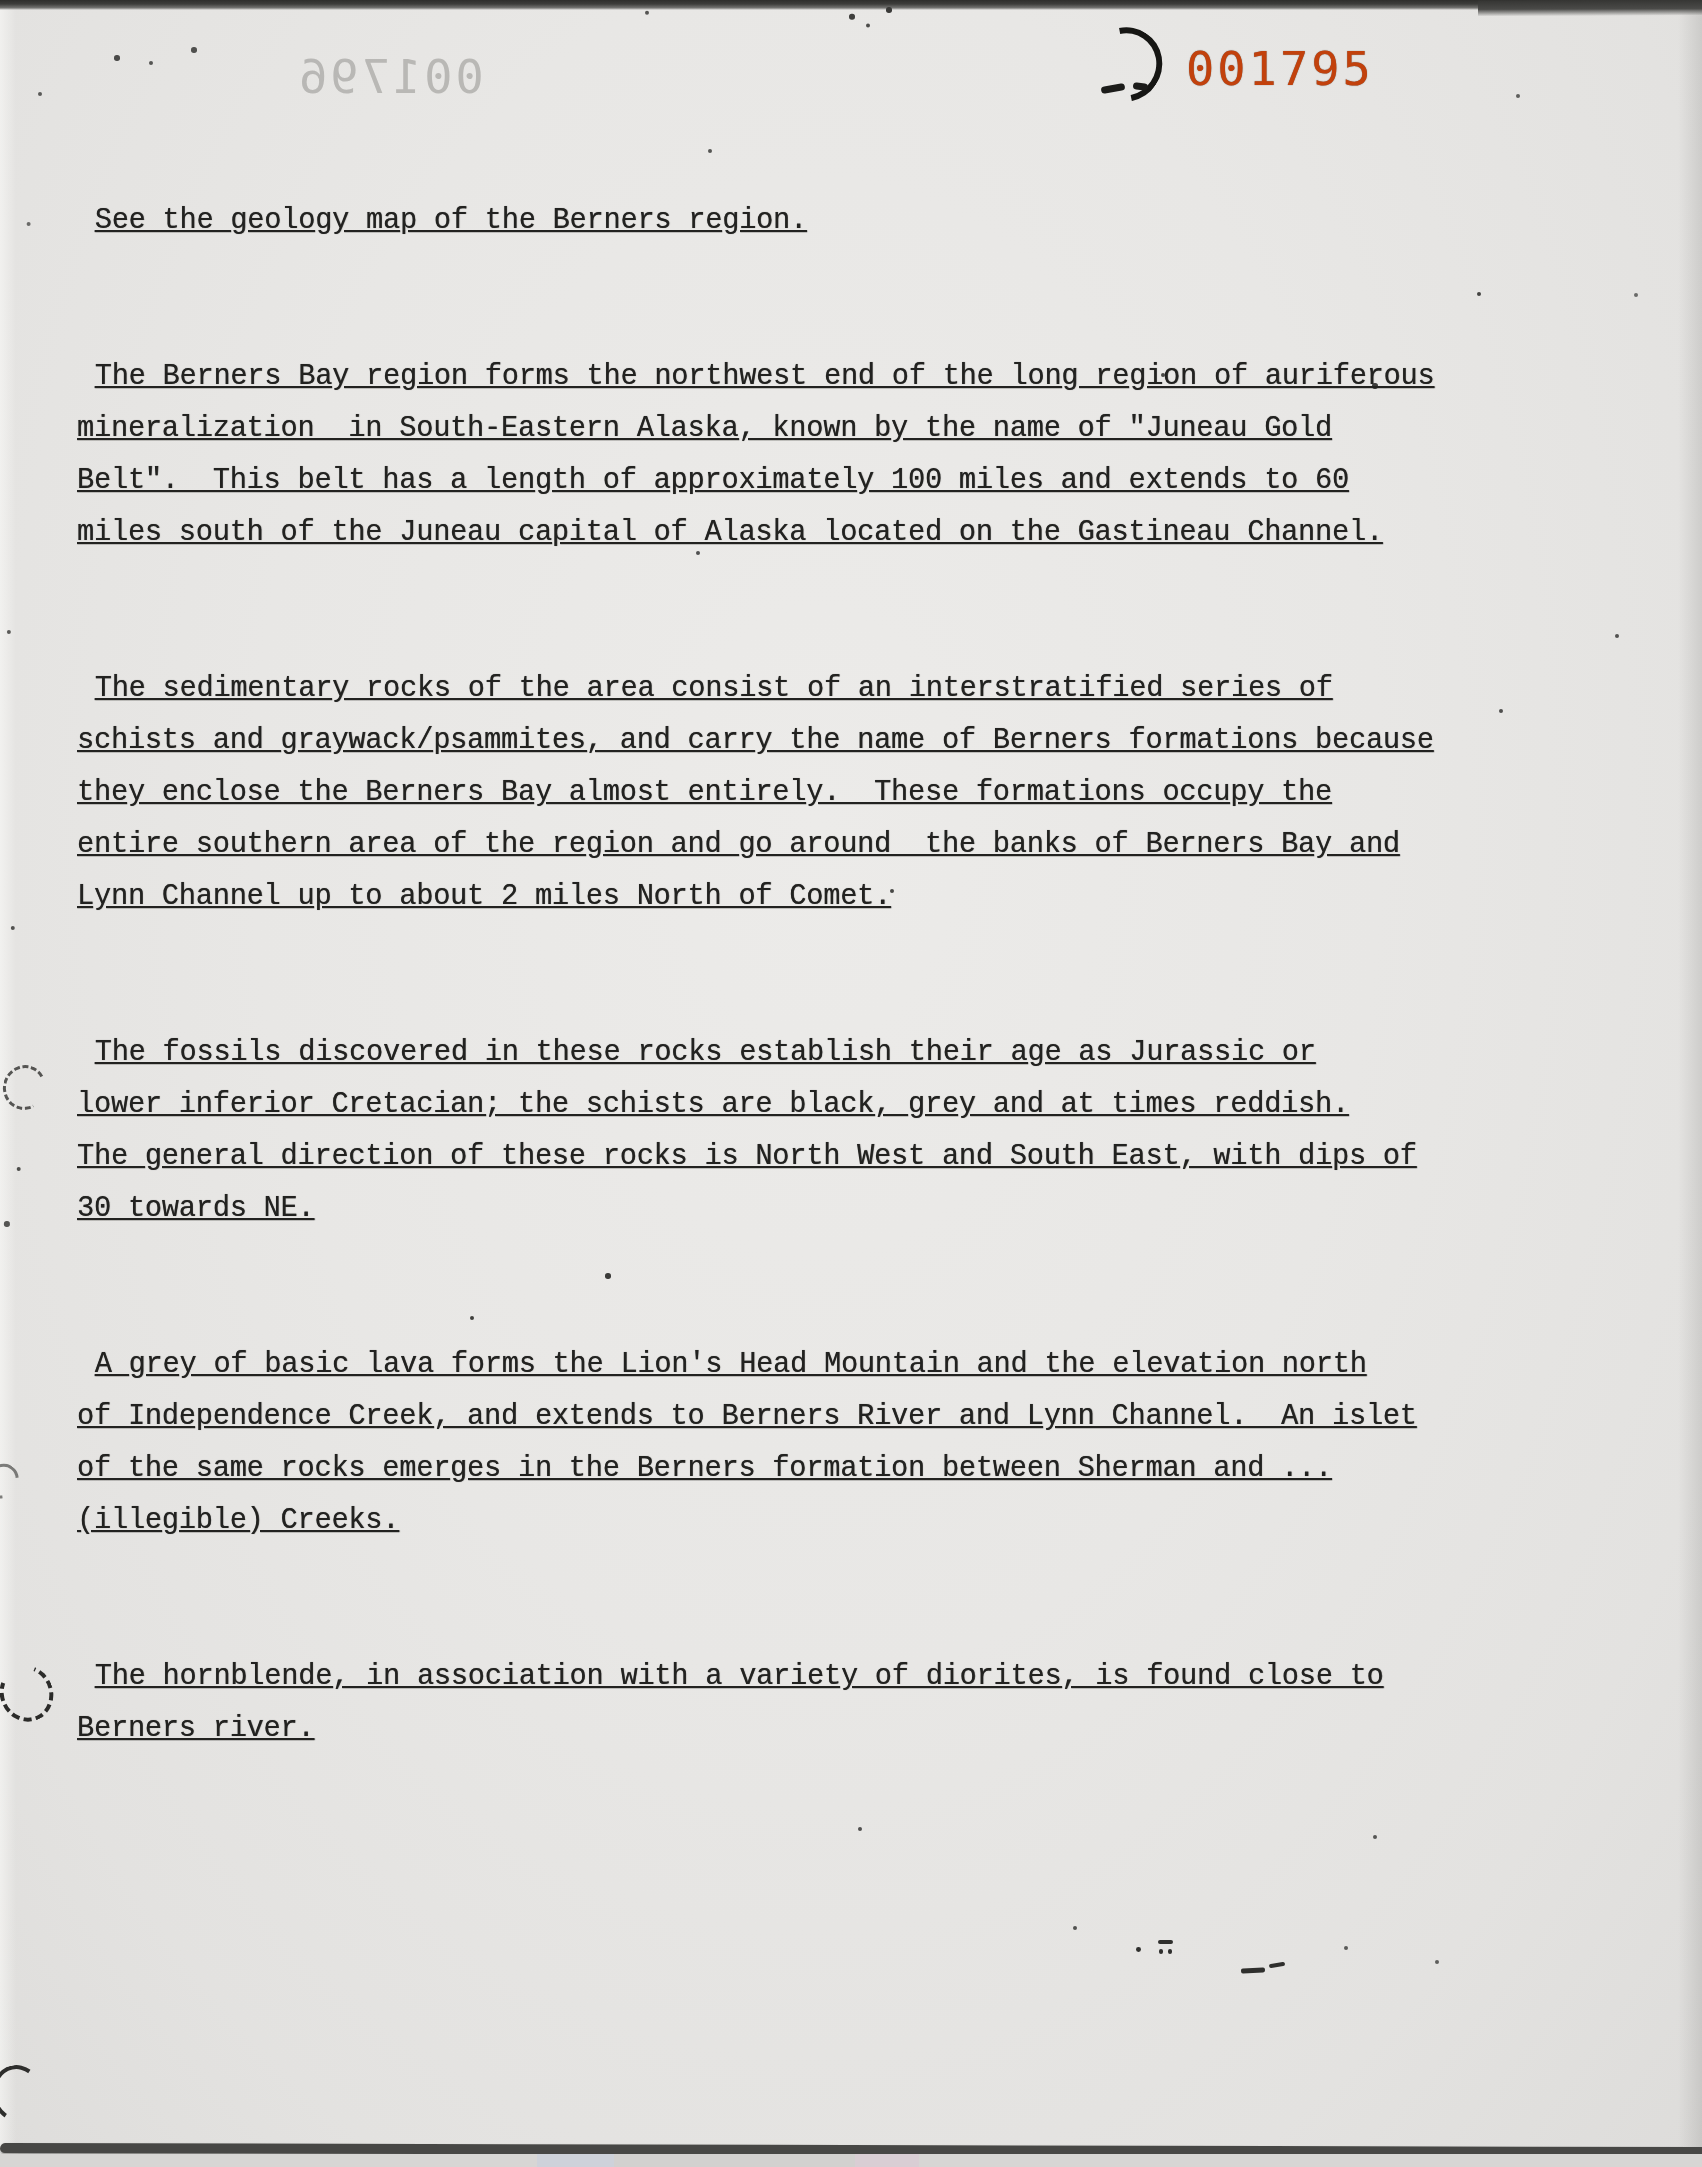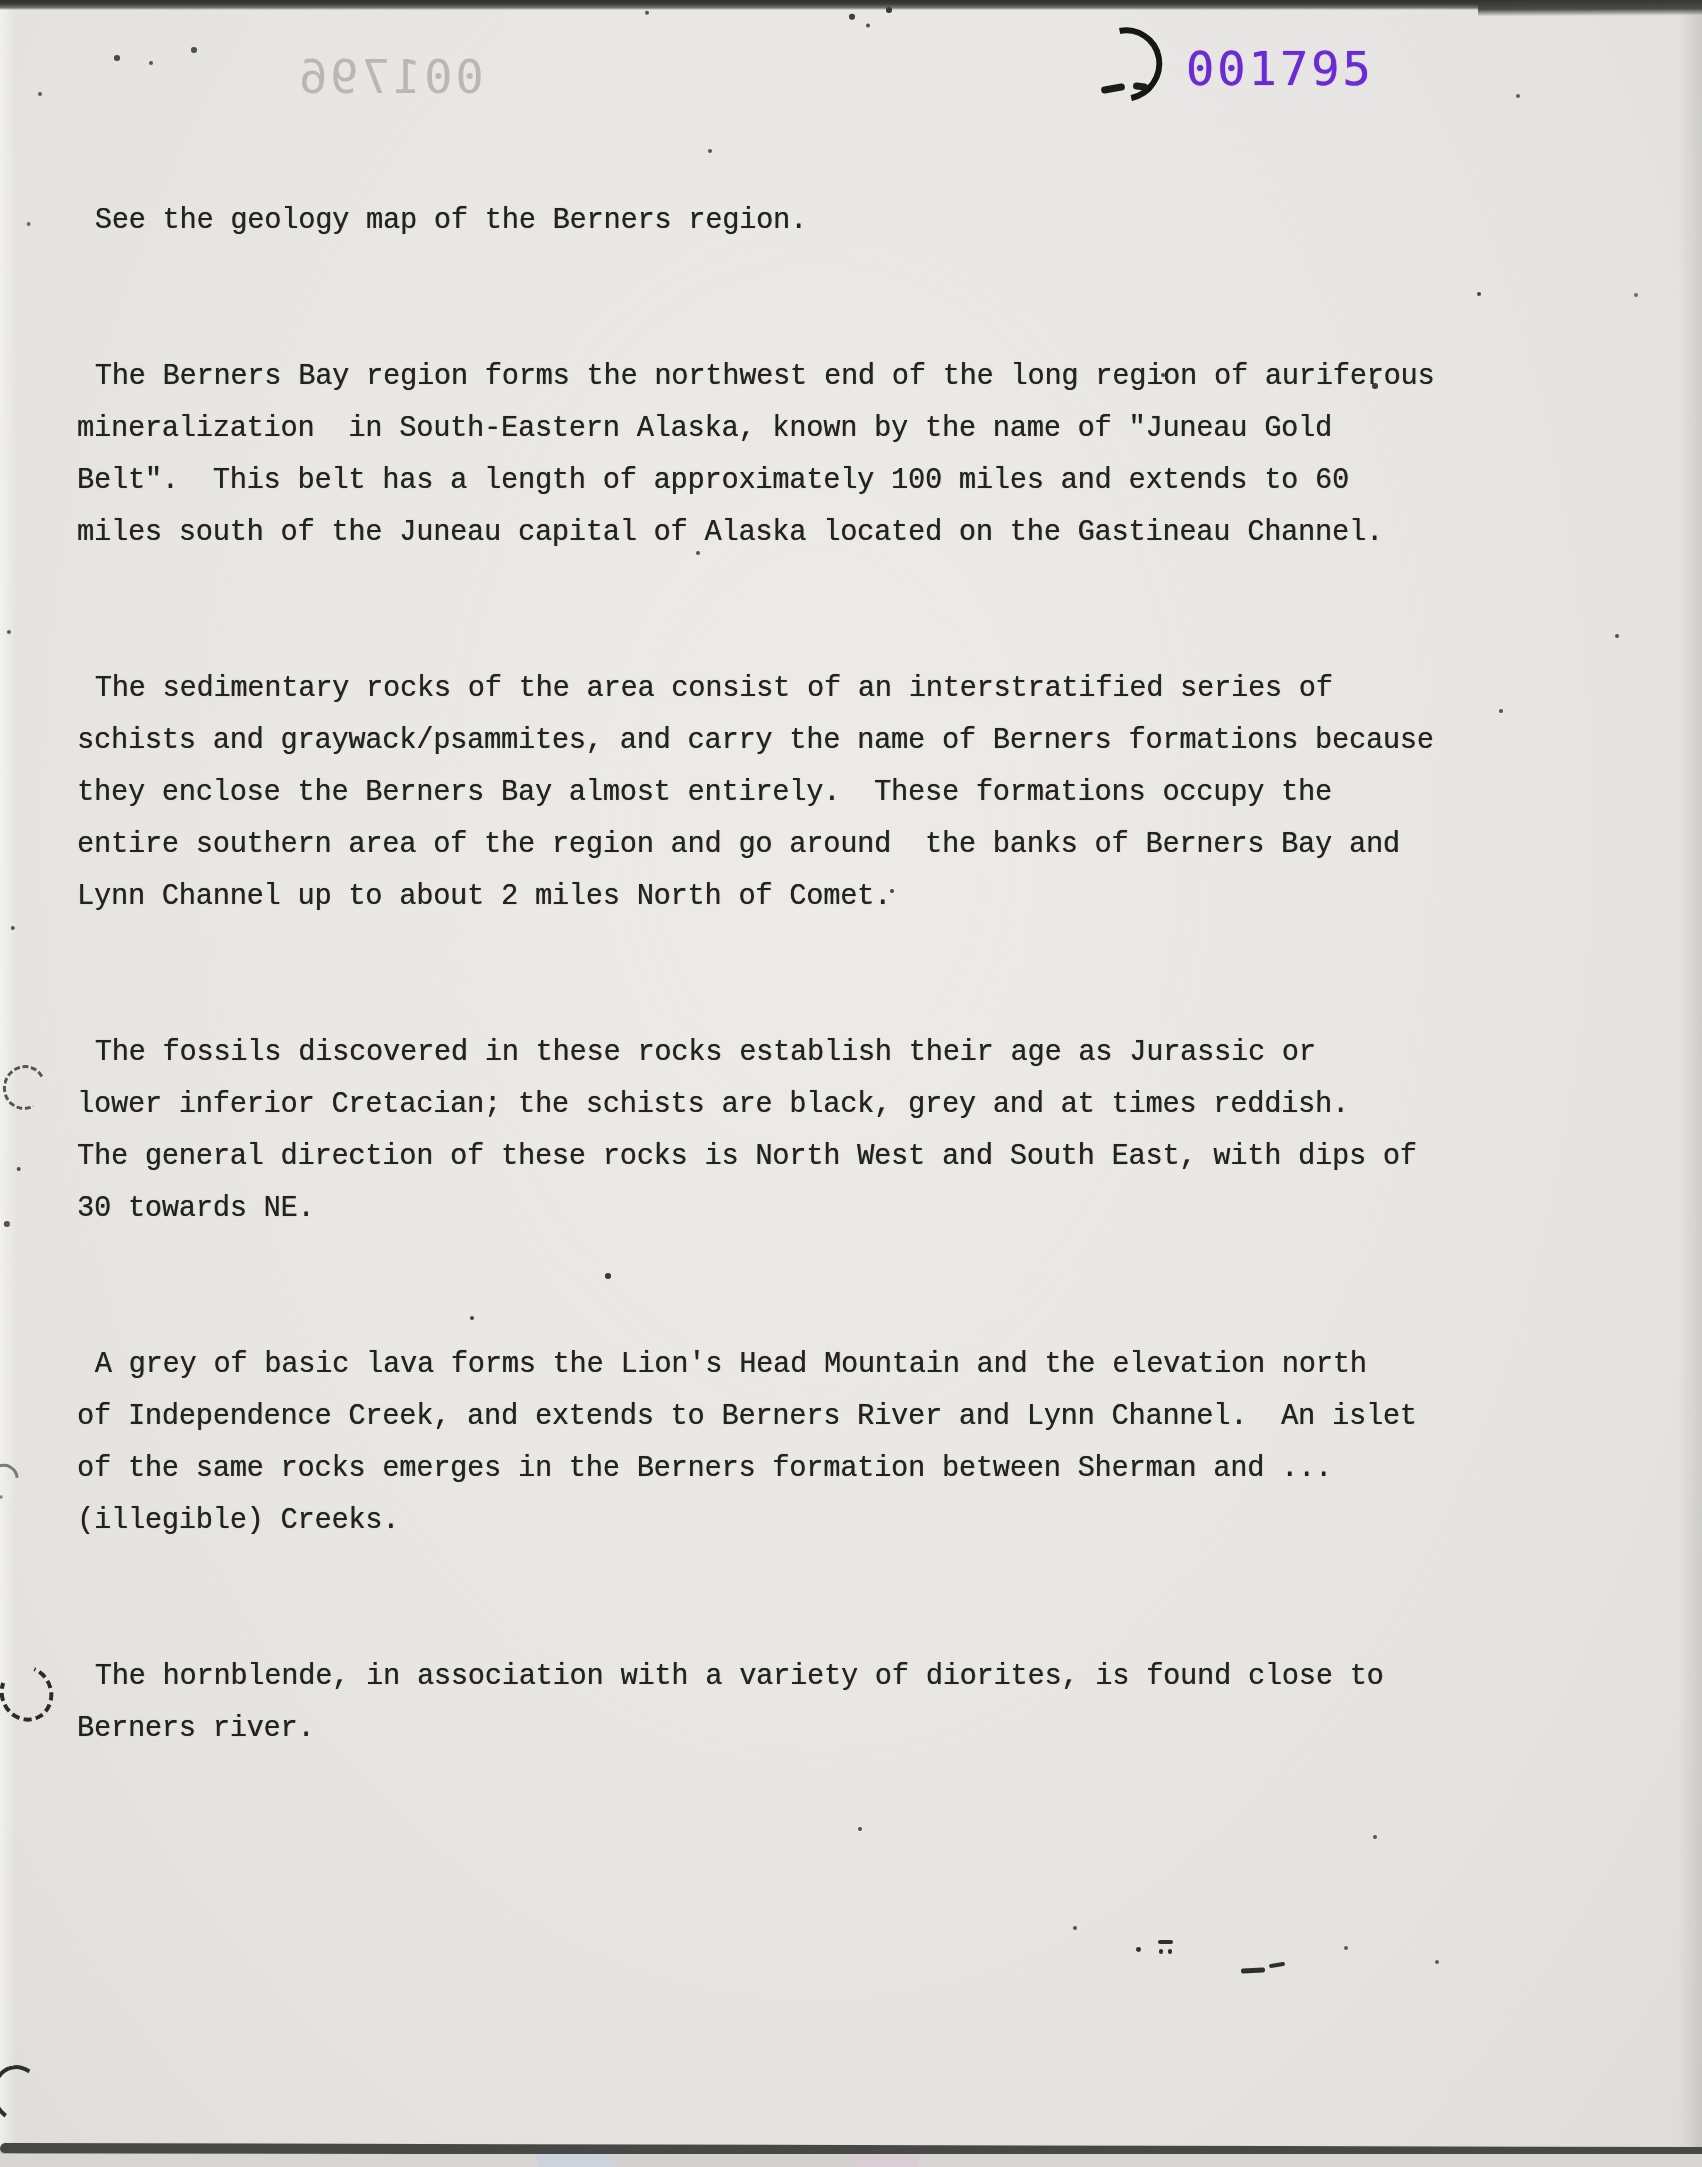--- a/index.html
+++ b/index.html
@@ -43,21 +43,21 @@
     background:linear-gradient(90deg, rgba(90,90,88,0) 0%, rgba(90,90,88,0.16) 100%);
   }
   .edge-left {
     position:absolute; left:0; top:0; width:15.8px; height:2167px;
     background:linear-gradient(90deg, rgba(252,252,250,0.55) 0%, rgba(252,252,250,0) 100%);
   }
   
   .stamp {
     position:absolute; left:1186px; top:41px;
     font-family:"DejaVu Sans Mono",monospace;
-    font-size:47px; letter-spacing:3px; color:#6d28d9;
+    font-size:47px; letter-spacing:3px; color:#c2410c;
     text-shadow:0 0 1px rgba(55,55,53,0.75);
   }
   
   .bleed {
     position:absolute; left:296px; top:49px;
     font-family:"DejaVu Sans Mono",monospace;
     font-size:47px; letter-spacing:3px;
     color:#9d9c99; opacity:.62;
     transform:scaleX(-1);
     filter:blur(0.5px);
@@ -101,21 +101,21 @@
   }
   
   .doc-text {
     position:absolute; left:77px; top:91px; width:1566px;
     font-size:28.6px; line-height:52px;
     color:#222220;
     white-space:pre;
     letter-spacing:-0.2px;
     text-shadow:0.3px 0.3px 0.7px rgba(30,30,28,0.75);
   }
-  .doc-text p { margin:0; text-indent:17.7px; }
+  .doc-text p { margin:0; text-indent:17.7px;text-decoration:underline; }
 </style>
 </head>
 <body>
 
 <div class="paper"></div>
 
 <div class="edge-left"></div>
 <div class="edge-right"></div>
 <div class="scan-edge-top"></div>
 <div class="scan-edge-top-right"></div>

